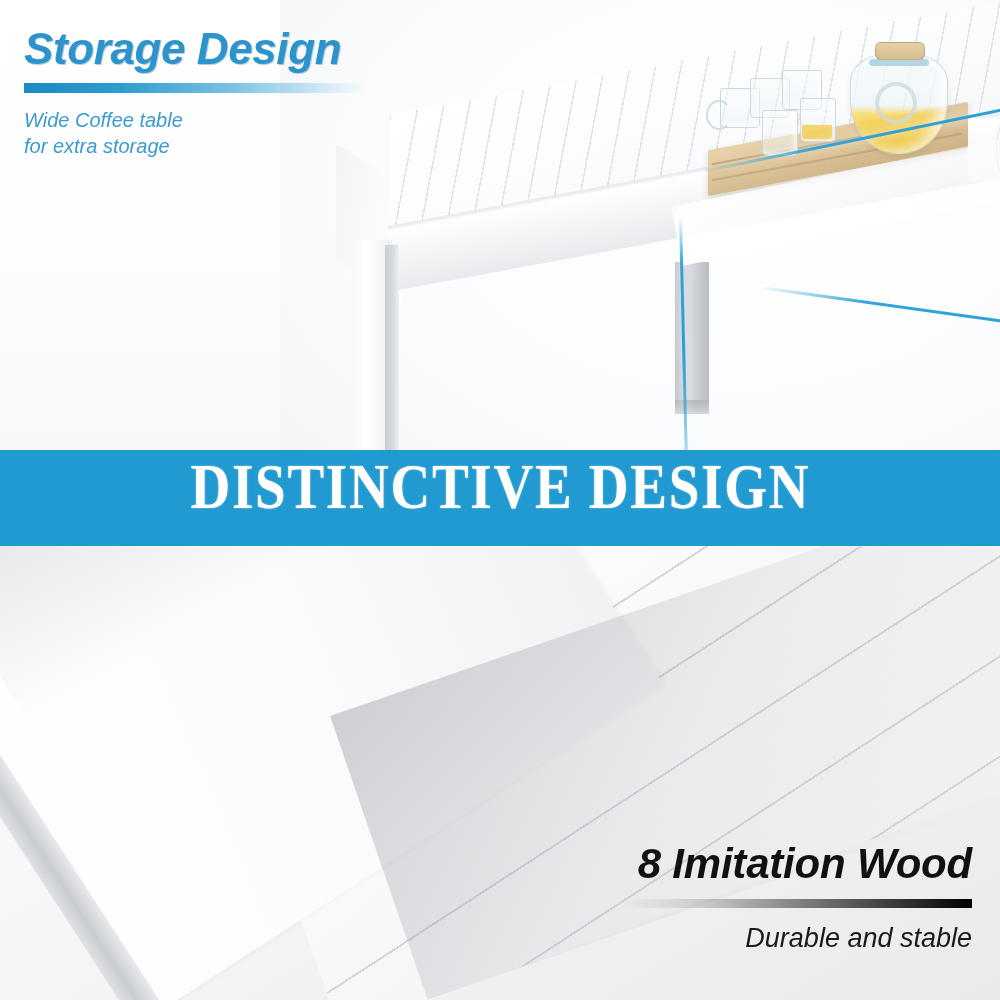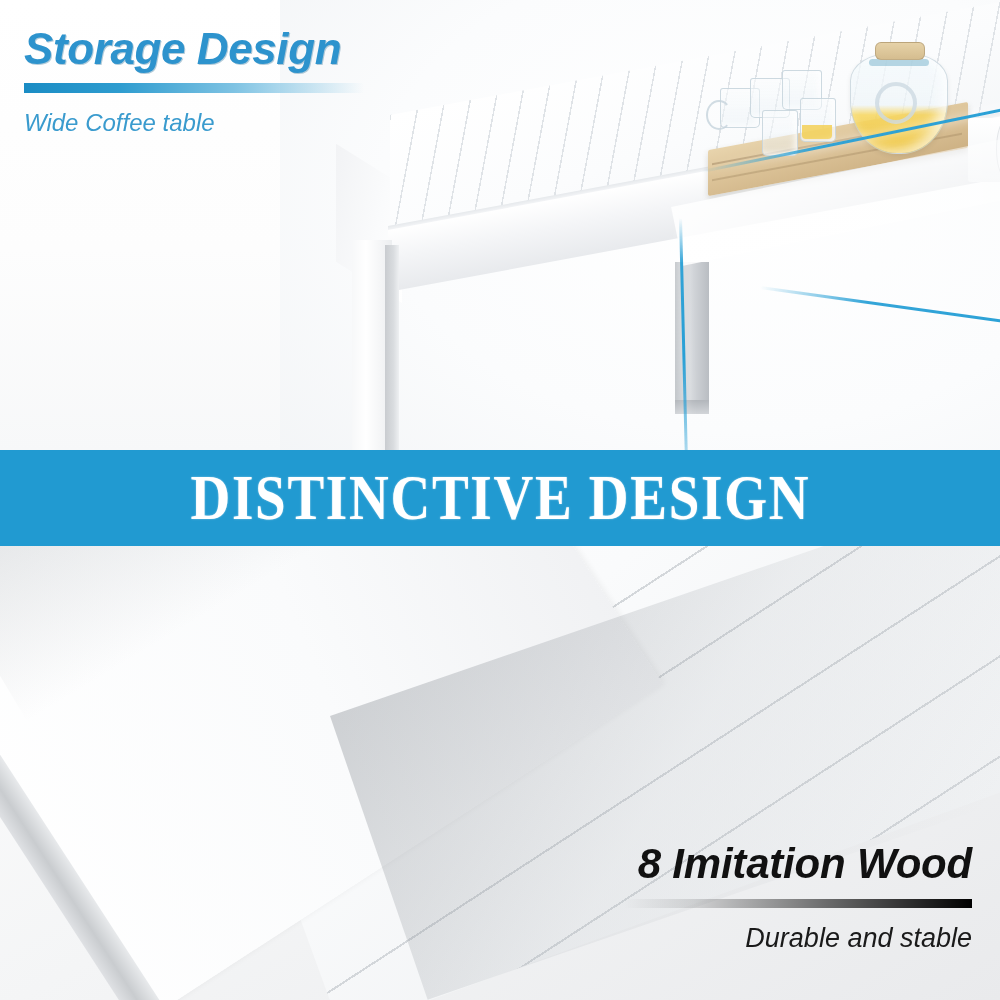--- a/index.html
+++ b/index.html
@@ -110,26 +110,26 @@
     background:linear-gradient(100deg, rgba(255,255,255,.9), rgba(255,255,255,0));
     transform:rotate(-11.6deg);pointer-events:none;}
 
   
   .head-block{position:absolute;left:24px;top:26px;width:400px;}
   .h-title{font-size:44px;font-weight:bold;font-style:italic;color:#2d93cd;
     letter-spacing:-.4px;line-height:1.05;white-space:nowrap;
     text-shadow:1px 1px 0 rgba(38,110,150,.35);}
   .h-rule{margin-top:11px;width:340px;height:10px;
     background:linear-gradient(90deg,#1a8cc4 0%,#2e9ccf 28%,#7fc3e3 62%,rgba(210,235,247,0) 100%);}
-  .h-sub{margin-top:14px;font-size:24px;font-style:italic;color:#3a9bce;line-height:1.3;}
+  .h-sub{margin-top:14px;font-size:20px;font-style:italic;color:#3a9bce;line-height:1.3;}
   .h-sub div{white-space:nowrap;}
 
   
   .band{position:absolute;left:0;top:450px;width:1000px;height:96px;background:#219ad1;
-    display:flex;align-items:center;justify-content:center;}
+    display:flex;align-items:flex-start;justify-content:center;}
   .band-text{font-family:"Liberation Serif", serif;color:#ffffff;font-size:64px;font-weight:bold;
     letter-spacing:2px;transform:scaleX(.86);transform-origin:center;white-space:nowrap;
     text-shadow:0 0 2px rgba(255,255,255,.5);}
 
   
   .panel-bot{position:absolute;left:0;top:546px;width:1000px;height:454px;overflow:hidden;
     background:linear-gradient(150deg,#fdfdfd 0%,#f4f5f6 45%,#e9eaec 100%);}
   
   .m-face{position:absolute;left:-140px;top:40px;width:620px;height:520px;
     background:linear-gradient(100deg,#ffffff 0%,#fafbfc 55%,#f0f1f3 100%);
@@ -215,20 +215,21 @@
       <div class="aline top"></div>
       <div class="aline mid"></div>
       <div class="aline left"></div>
     </div>
 
     <div class="head-block">
       <div class="h-title">Storage Design</div>
       <div class="h-rule"></div>
       <div class="h-sub">
         <div>Wide Coffee table</div>
+        <div>for extra storage</div>
       </div>
     </div>
   </div>
 
   <div class="band">
     <div class="band-text">DISTINCTIVE DESIGN</div>
   </div>
 
   <div class="panel-bot">
     <div class="m-slats"></div>

